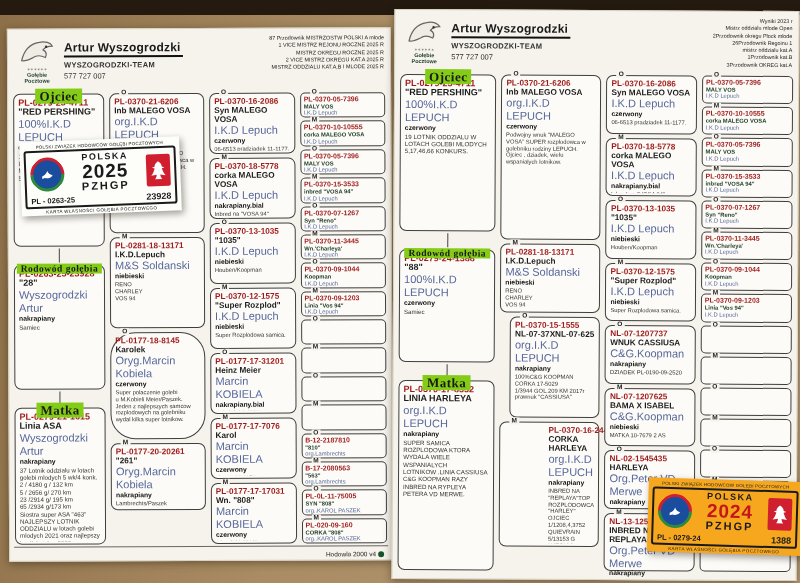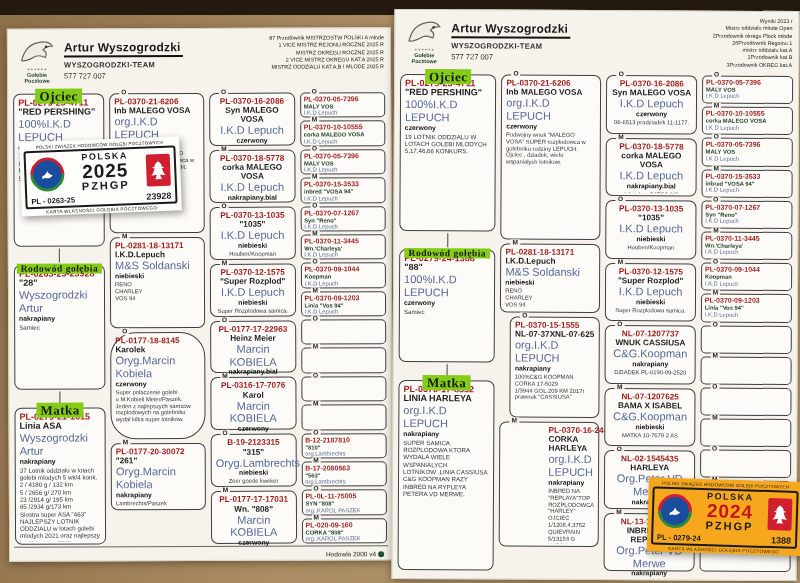--- a/index.html
+++ b/index.html
@@ -67,21 +67,21 @@
   #pr .f-box{flex:0 0 150px;} #pr .b-box{flex:0 0 106px;} #pr .m-box{flex:1;}
   
   #pl .c2 .pbox:nth-of-type(1){flex:0 0 133px;}
   #pl .c2 .pbox:nth-of-type(2){flex:0 0 84px;}
   #pl .c2 .pbox:nth-of-type(3){flex:0 0 100px;border-radius:25px;}
   #pl .c2 .pbox:nth-of-type(4){flex:0 0 60px;}
   #pr .c2 .pbox:nth-of-type(1){flex:0 0 158px;}
   #pr .c2 .pbox:nth-of-type(2){flex:0 0 62px;}
   #pr .c2 .pbox:nth-of-type(3){flex:0 0 94px;margin-left:10px;}
   #pr .c2 .pbox:nth-of-type(4){flex:0 0 118px;padding-left:48px;}
-  .c3 .pbox{flex:1 1 0;text-align:center;}
+  .c3 .pbox{flex:1 1 0;}
   .c4 .pbox{flex:1 1 0;}
 
   .footline{position:absolute;bottom:13px;left:4px;right:4px;border-top:1px solid #666;}
   .footer{position:absolute;bottom:2px;right:8px;font-size:6.5px;color:#222;}
   .foot-icon{display:inline-block;width:6px;height:6px;border-radius:50%;
     background:#14532d;vertical-align:middle;margin-left:2px;}
 
   
   .sticker{position:absolute;z-index:6;padding:3px 4px 1px;
     box-shadow:2px 3px 7px rgba(20,10,0,.4);}
@@ -210,21 +210,21 @@
           <div class="owner">Oryg.Marcin Kobiela</div>
           <div class="bcolor">czerwony</div>
           <div class="note">Super polaczenie golebi
 u M.Kobieli Meier/Paszek.
 Jeden z najlepszych samcow
 rozplodowych na golebniku
 wydal kilka super lotnikow.</div>
         </div>
         <div class="pbox g2">
           <span class="sex-tab">M</span>
-          <div class="ring">PL-0177-20-30072</div>
+          <div class="ring">PL-0177-20-20261</div>
           <div class="bname">"261"</div>
           <div class="owner">Oryg.Marcin Kobiela</div>
           <div class="bcolor">nakrapiany</div>
           <div class="note">Lambrechts/Paszek</div>
         </div>
       </div>
     <div class="pcol c3">
         <div class="pbox g3">
           <span class="sex-tab">O</span>
           <div class="ring">PL-0370-16-2086</div>
@@ -252,41 +252,33 @@
         <div class="pbox g3">
           <span class="sex-tab">M</span>
           <div class="ring">PL-0370-12-1575</div>
           <div class="bname">"Super Rozplod"</div>
           <div class="owner">I.K.D Lepuch</div>
           <div class="bcolor">niebieski</div>
           <div class="note">Super Rozplodowa samica.</div>
         </div>
         <div class="pbox g3">
           <span class="sex-tab">O</span>
-          <div class="ring">PL-0177-17-22963</div>
+          <div class="ring">PL-0177-17-31201</div>
           <div class="bname">Heinz Meier</div>
           <div class="owner">Marcin KOBIELA</div>
           <div class="bcolor">nakrapiany.bial</div>
           <div class="note">Dziadek 14-4031</div>
         </div>
         <div class="pbox g3">
           <span class="sex-tab">M</span>
-          <div class="ring">PL-0316-17-7076</div>
+          <div class="ring">PL-0177-17-7076</div>
           <div class="bname">Karol</div>
           <div class="owner">Marcin KOBIELA</div>
           <div class="bcolor">czerwony</div>
           <div class="note">siostra 14-4171</div>
-        </div>
-        <div class="pbox g3">
-          <span class="sex-tab">O</span>
-          <div class="ring">B-19-2123315</div>
-          <div class="bname">"315"</div>
-          <div class="owner">Oryg.Lambrechts</div>
-          <div class="bcolor">niebieski</div>
-          <div class="note">Zeer goede kweker</div>
         </div>
         <div class="pbox g3">
           <span class="sex-tab">M</span>
           <div class="ring">PL-0177-17-17031</div>
           <div class="bname">Wn. "808"</div>
           <div class="owner">Marcin KOBIELA</div>
           <div class="bcolor">czerwony</div>
           <div class="note">Inbred OL."808"</div>
         </div>
       </div>

